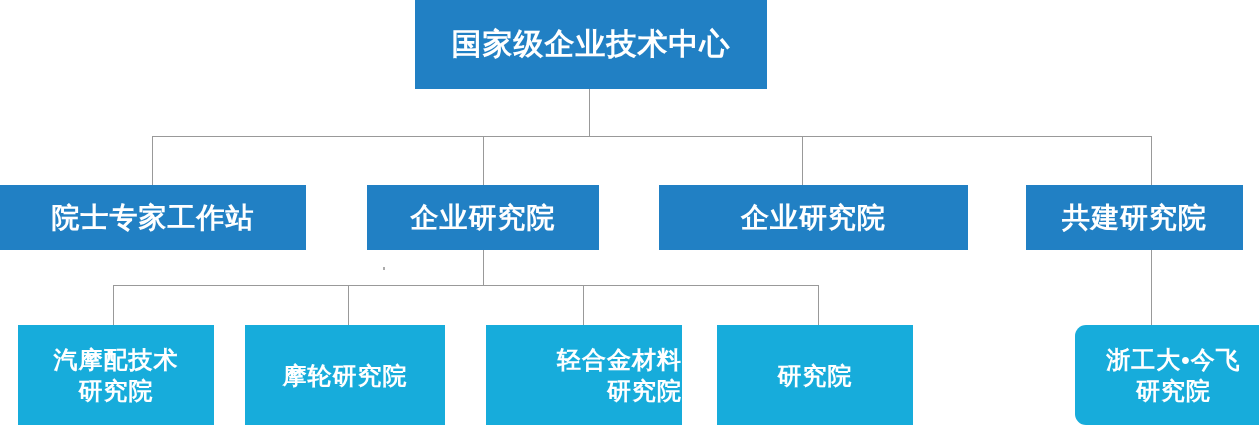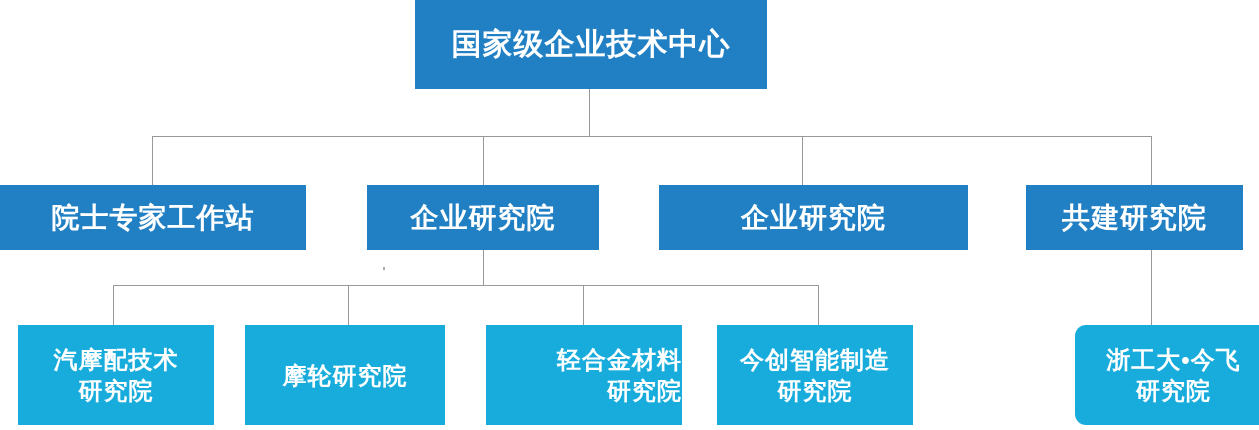--- a/index.html
+++ b/index.html
@@ -75,21 +75,20 @@
     <span>研究院</span>
   </div>
   <div class="node lvl3" style="left:245px; top:325px; width:200px; height:100px;">
     <span>摩轮研究院</span>
   </div>
   <div class="node lvl3" style="left:486px; top:325px; width:196px; height:100px;align-items:flex-end;">
     <span>轻合金材料</span>
     <span>研究院</span>
   </div>
   <div class="node lvl3" style="left:717px; top:325px; width:196px; height:100px;">
-    <span>今创智能制造</span>
     <span>研究院</span>
   </div>
   <div class="node lvl3" style="left:1075px; top:325px; width:197px; height:100px;border-radius:11px;">
     <span>浙工大•今飞</span>
     <span>研究院</span>
   </div>
 
 </div>
 
 </body></html>

